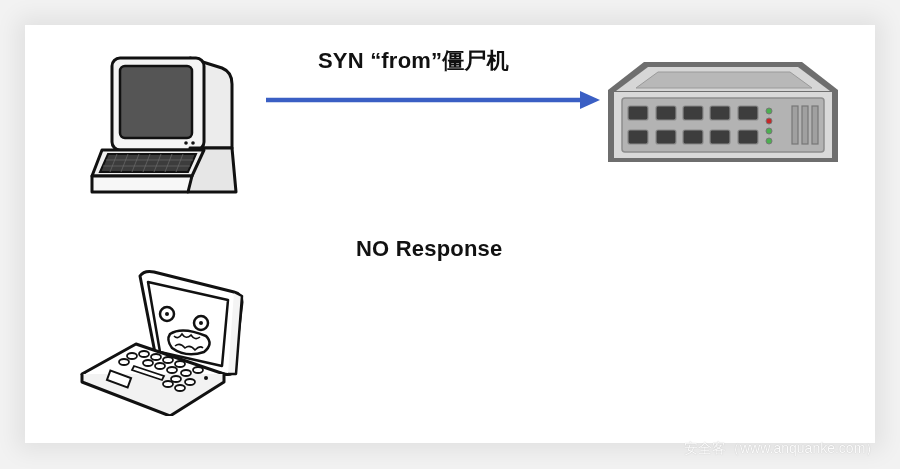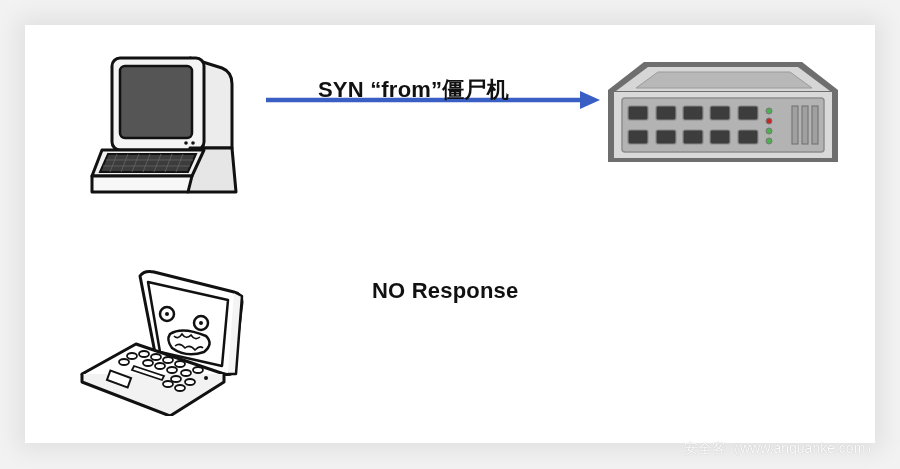--- a/index.html
+++ b/index.html
@@ -10,22 +10,22 @@
   }
   .card {
     position:absolute; left:25px; top:25px; width:850px; height:418px;
     background:#ffffff;
     box-shadow: 0 0 22px 8px rgba(0,0,0,0.07);
   }
   .label {
     position:absolute; font-weight:bold; color:#111; white-space:nowrap;
     font-size:22px; letter-spacing:0.2px;
   }
-  .syn-label { left:318px; top:75px; }
-  .noresp-label { left:372px; top:236px;margin-top:42px; }
+  .syn-label { left:318px; top:46px; }
+  .noresp-label { left:356px; top:236px; }
   .arrow { position:absolute; left:264px; top:88px; width:340px; height:26px; }
   .desktop { position:absolute; left:82px; top:50px; width:165px; height:155px; }
   .switch { position:absolute; left:606px; top:60px; width:234px; height:105px; }
   .laptop { position:absolute; left:74px; top:266px; width:180px; height:150px; }
   .watermark {
     position:absolute; left:684px; top:440px; font-size:14px;
     color:rgba(255,255,255,0.95);
     text-shadow: 0 0 1px rgba(0,0,0,0.25);
     white-space:nowrap;
   }

